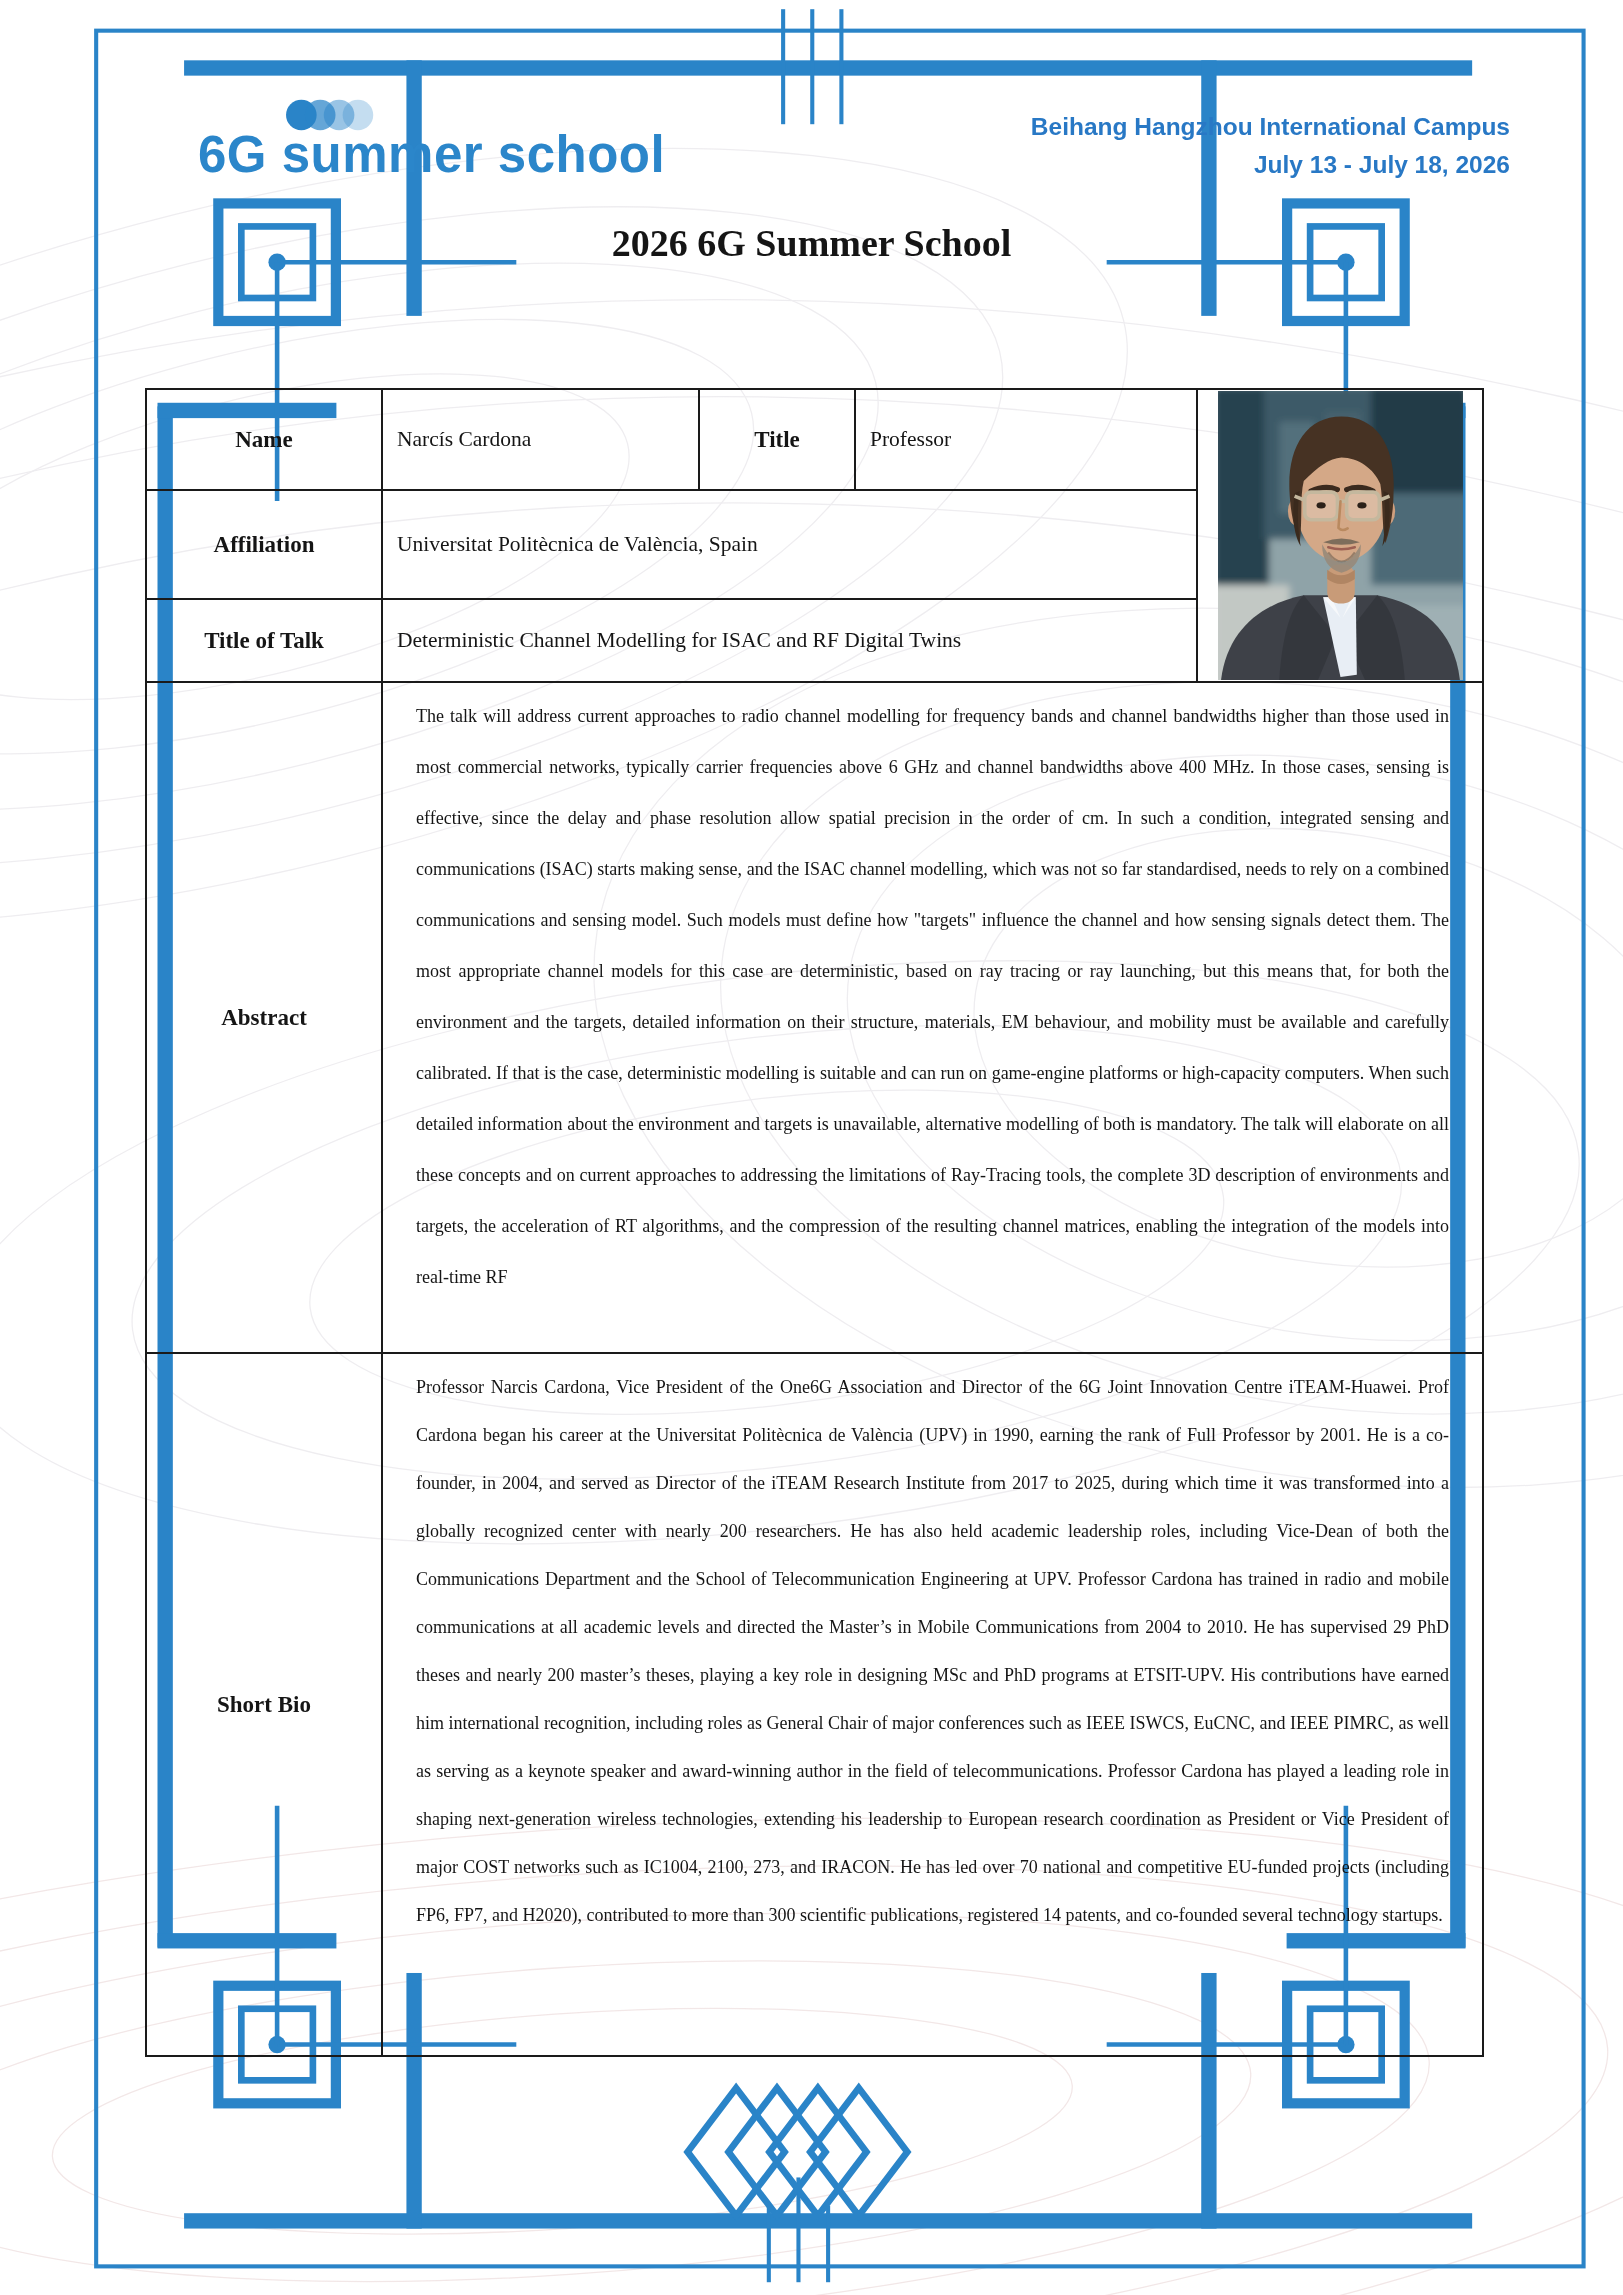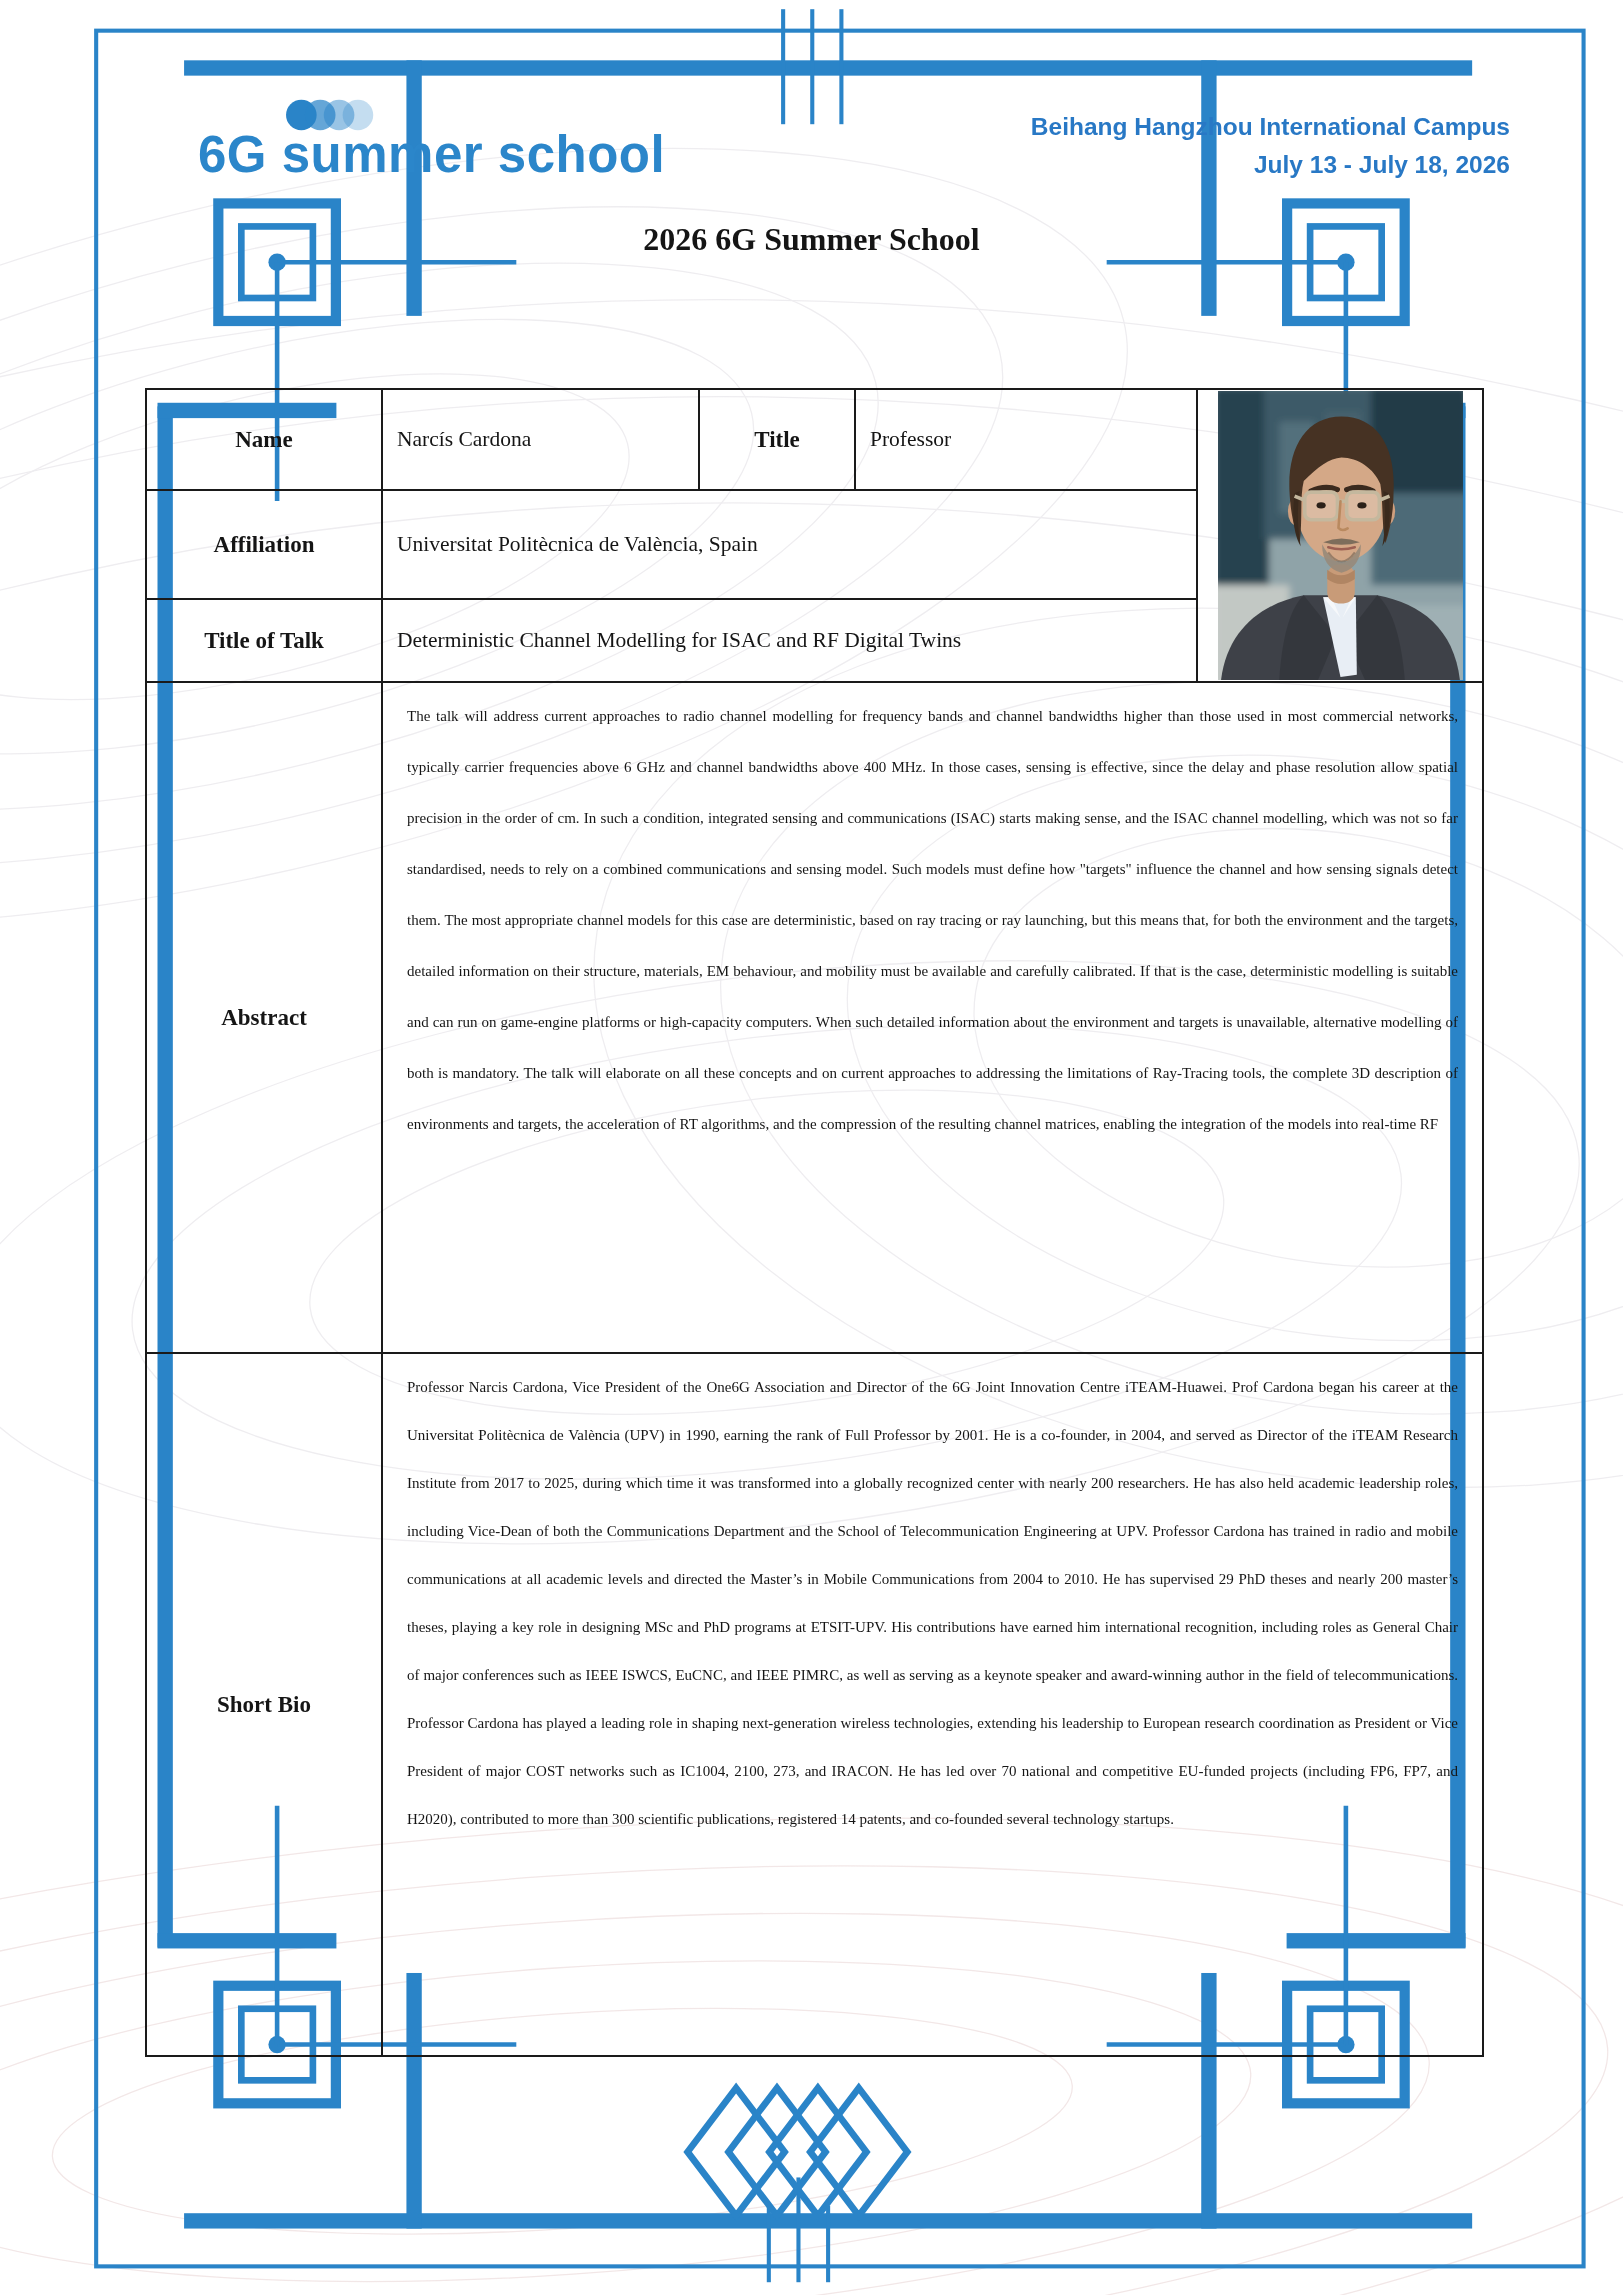--- a/index.html
+++ b/index.html
@@ -9,33 +9,33 @@
   svg{display:block;}
 
   
   .logo-text{position:absolute;left:198px;top:125px;font-family:"Liberation Sans",sans-serif;
              font-weight:bold;font-size:51px;letter-spacing:0.5px;color:#2b86ca;}
   .logo-dots{position:absolute;left:284px;top:97px;}
   .campus{position:absolute;right:113px;top:108px;text-align:right;
           font-family:"Liberation Sans",sans-serif;font-weight:bold;color:#2878c5;
           font-size:24.5px;line-height:38px;}
   .doc-title{position:absolute;left:0;top:221px;width:1623px;text-align:center;
-             font-size:32px;font-weight:bold;}
+             font-size:38px;font-weight:bold;}
   .doc-subtitle{position:absolute;left:0;top:299px;width:1623px;text-align:center;
                 font-size:35px;font-weight:bold;}
 
   
   .info-table{position:absolute;left:145px;top:388px;border-collapse:collapse;table-layout:fixed;
               width:1338px;}
   .info-table td,.info-table th{border:2.6px solid #1a1a1a;background:transparent;
               font-size:21.5px;vertical-align:middle;}
   .info-table th{font-weight:bold;font-size:23px;text-align:center;padding:0 4.1px;border-radius:19px;}
   .cell-val{text-align:left;padding-left:14px;padding-right:10.2px;}
   .cell-top{vertical-align:top;}
-  .flow{ text-align:justify; overflow:hidden; padding:0 23px; font-size:15px;}
+  .flow{ text-align:justify; overflow:hidden; padding:0 32px; font-size:18px;}
   .abstract-box{height:657px;line-height:51px;padding-top:3.1px;}
   .bio-box{height:688px;line-height:48px;padding-top:5.1px;}
   .photo-td{padding:0;text-align:center;}
 </style>
 </head>
 <body>
 
 <div class="page">
 
   <svg class="abs" width="1623" height="2295" viewBox="0 0 3175 4490" style="left:0;top:0;opacity:.75;">

